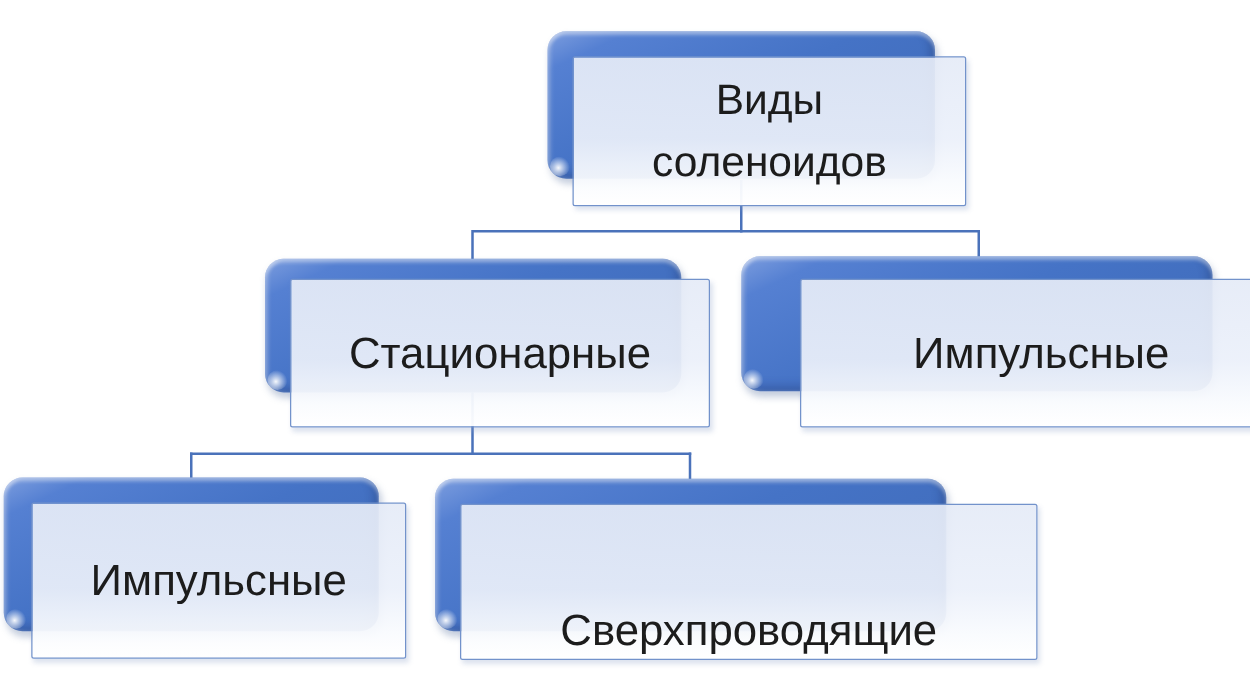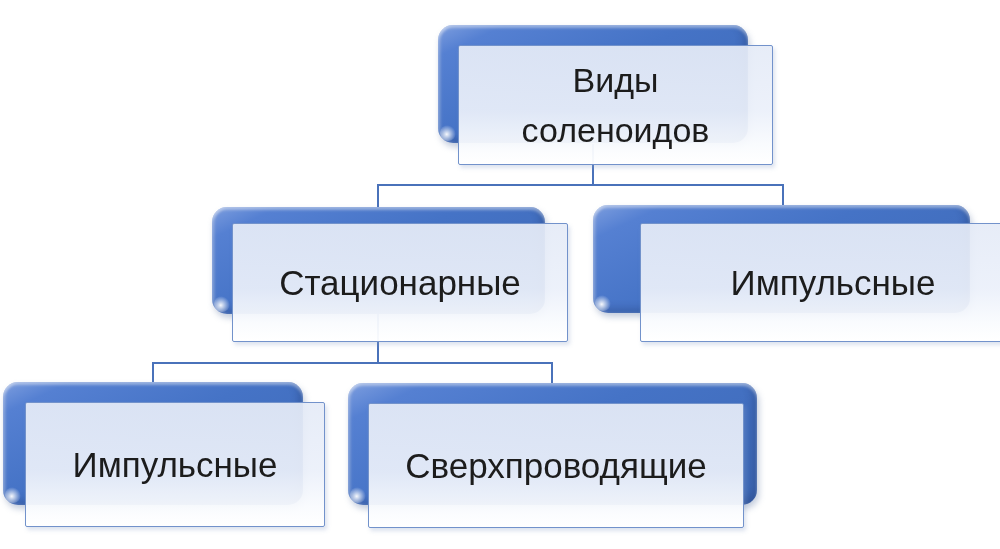--- a/index.html
+++ b/index.html
@@ -105,17 +105,17 @@
   <div class="face" style="left:612px; top:223px; width:386px; height:119px;margin-left:28px;">
     <div class="label">Импульсные</div>
   </div>
 
   <div class="back" style="left:3px; top:382px; width:300px; height:123px;"></div>
   <div class="face" style="left:25px; top:402px; width:300px; height:125px;">
     <div class="label">Импульсные</div>
   </div>
 
   <div class="back" style="left:348px; top:383px; width:409px; height:122px;"></div>
-  <div class="face" style="left:368px; top:403px; width:376px; height:125px;">
+  <div class="face" style="left:368px; top:403px; width:462px; height:125px;align-items:flex-end;">
     <div class="label">Сверхпроводящие</div>
   </div>
 
 </div>
 
 </body></html>

